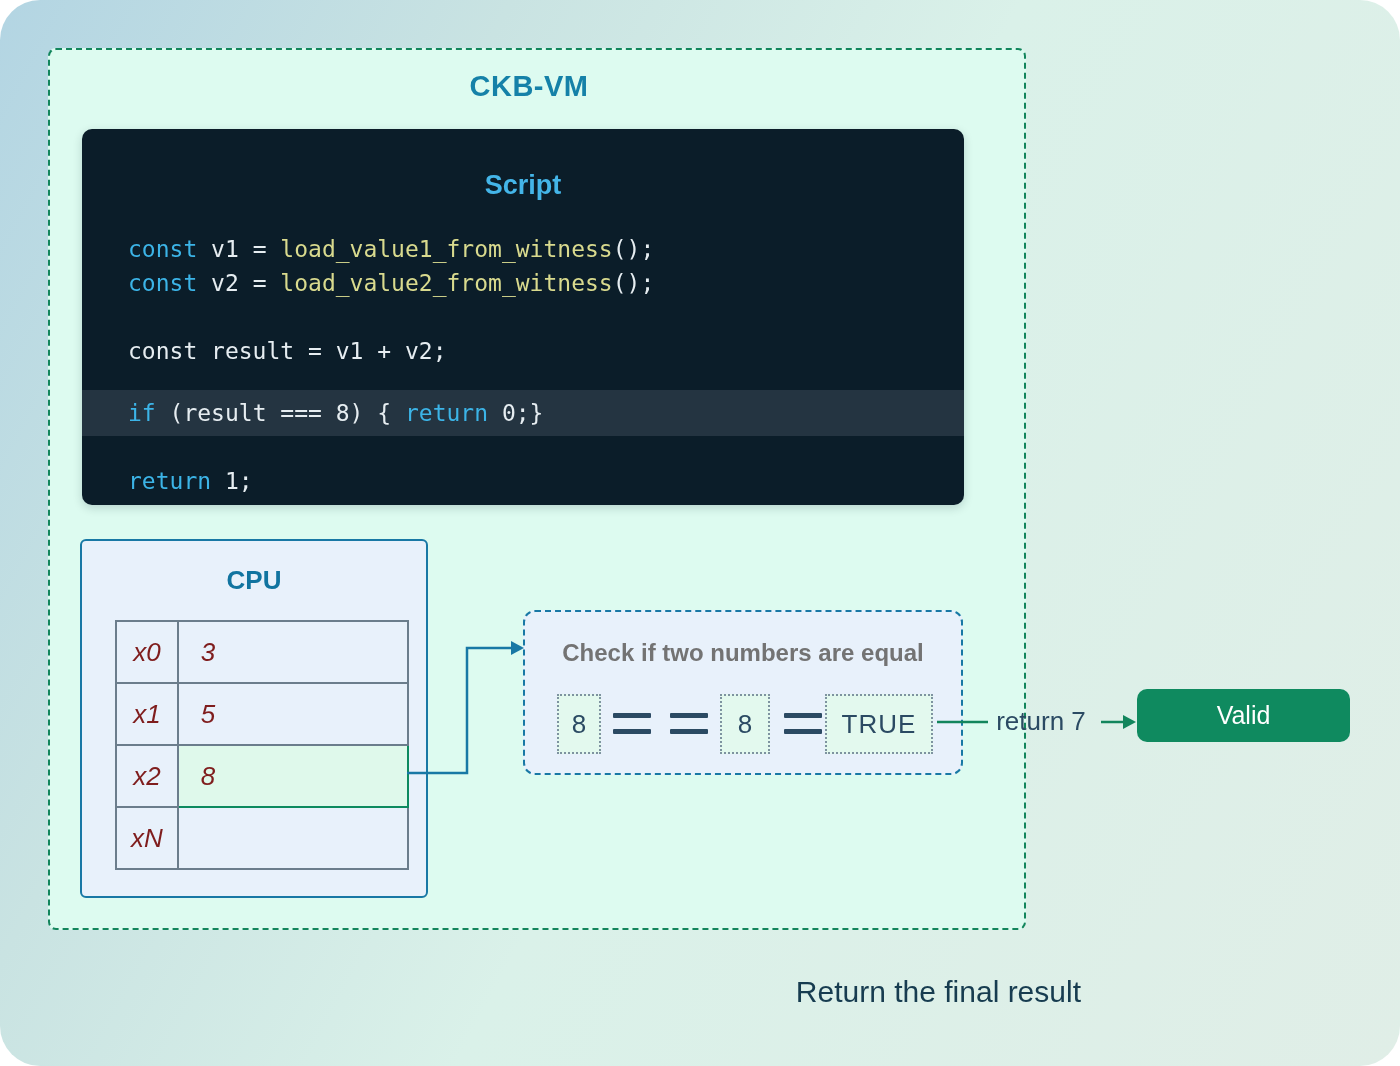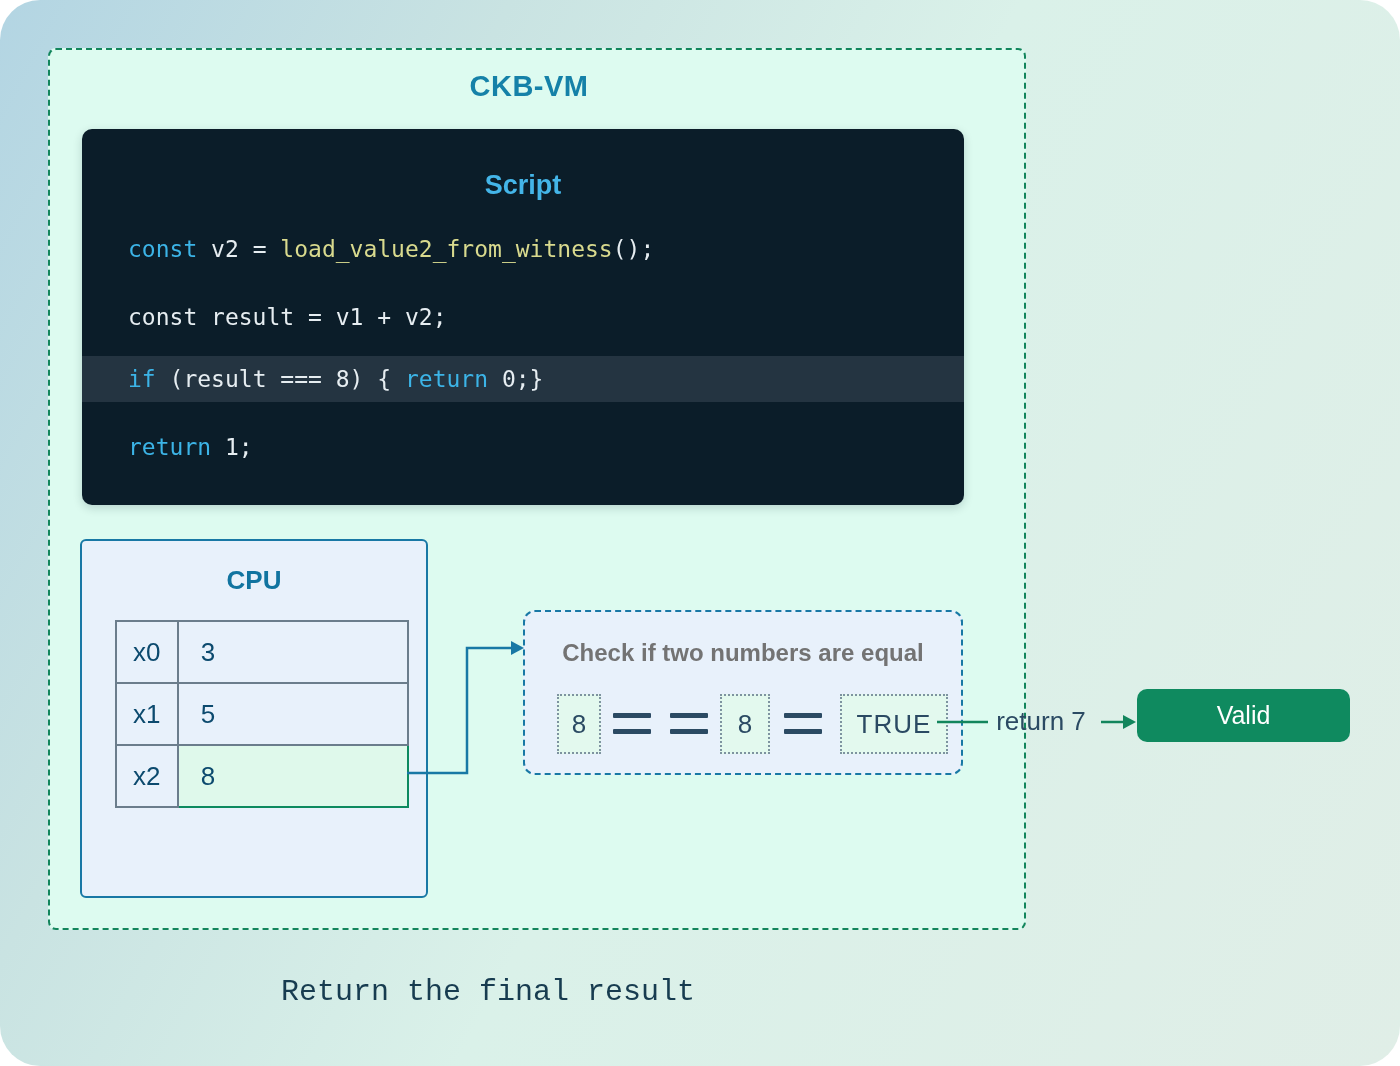--- a/index.html
+++ b/index.html
@@ -91,21 +91,22 @@
   .reg-table {
     position: absolute;
     left: 33px; top: 79px;
     width: 294px;
     border-collapse: collapse;
   }
   .reg-table td {
     border: 2px solid #6b7d8c;
     height: 62px;
     font-size: 26px;
-    color: #0c4a6e;
+    color: #7f1d1d;
+    font-style: italic;
   }
   .reg-table td.reg-name { width: 62px; text-align: center; }
   .reg-table td.reg-value { width: 232px; padding-left: 22px; }
   .reg-table td.reg-value.hl-cell {
     background: #dff9eb;
     border: 2px solid #0d8a5f;
     border-right: 2px solid #0d8a5f;
   }
 
   
@@ -132,21 +133,21 @@
     background: #e3f9ee;
     border: 2px dotted #7e93a0;
     display: flex;
     align-items: center;
     justify-content: center;
     font-size: 26px;
     color: #2b4a63;
   }
   .op-a { left: 32px;  width: 44px; }
   .op-b { left: 195px; width: 50px; }
-  .op-true { left: 315px; width: 108px; letter-spacing: 1px; }
+  .op-true { left: 300px; width: 108px; letter-spacing: 1px; }
 
   .equals-icon {
     position: absolute;
     top: 101px;
     width: 38px; height: 21px;
     display: flex;
     flex-direction: column;
     justify-content: space-between;
   }
   .equals-icon .bar { height: 5px; background: #2b4a63; border-radius: 1px; }
@@ -173,44 +174,44 @@
     align-items: center;
     justify-content: center;
     font-size: 25px;
     color: #ffffff;
   }
 
   .footer-caption {
     position: absolute;
     left: 281px; top: 975px;
     width: 800px;
-    text-align: left;
+    text-align: right;
     font-size: 30px;
     color: #173c50;
-    font-family: Liberation Mono, monospace;
   }
 
   .connector-layer {
     position: absolute;
     left: 0; top: 0;
     width: 1400px; height: 1066px;
     pointer-events: none;
   }
 </style>
 </head>
 <body>
 
 <div class="page">
 
   <div class="vm-container"></div>
   <div class="vm-title">CKB-VM</div>
 
   <div class="code-block">
     <div class="code-title">Script</div>
     <div class="code-lines">
+        <div class="code-line"><span class="tok-kw">const</span><span class="tok-pl"> v1 = </span><span class="tok-fn">load_value1_from_witness</span><span class="tok-pl">();</span></div>
         <div class="code-line"><span class="tok-kw">const</span><span class="tok-pl"> v2 = </span><span class="tok-fn">load_value2_from_witness</span><span class="tok-pl">();</span></div>
         <div class="code-line blank"></div>
         <div class="code-line"><span class="tok-pl">const result = v1 + v2;</span></div>
         <div class="code-line hl"><span class="tok-kw">if</span><span class="tok-pl"> (result === 8) { </span><span class="tok-kw">return</span><span class="tok-pl"> 0;}</span></div>
         <div class="code-line"><span class="tok-kw">return</span><span class="tok-pl"> 1;</span></div>
       </div>
   </div>
 
   <div class="cpu-box">
     <div class="cpu-title">CPU</div>
@@ -221,20 +222,24 @@
         <td class="reg-value">3</td>
       </tr>
       <tr>
         <td class="reg-name">x1</td>
         <td class="reg-value">5</td>
       </tr>
       <tr>
         <td class="reg-name">x2</td>
         <td class="reg-value hl-cell">8</td>
       </tr>
+      <tr>
+        <td class="reg-name">xN</td>
+        <td class="reg-value"></td>
+      </tr>
     </tbody>
       </table>
   </div>
 
   <div class="check-box">
     <div class="check-title">Check if two numbers are equal</div>
     <div class="operand-box op-a">8</div>
     <div class="equals-icon eq-1">
         <div class="bar"></div>
         <div class="bar"></div>

